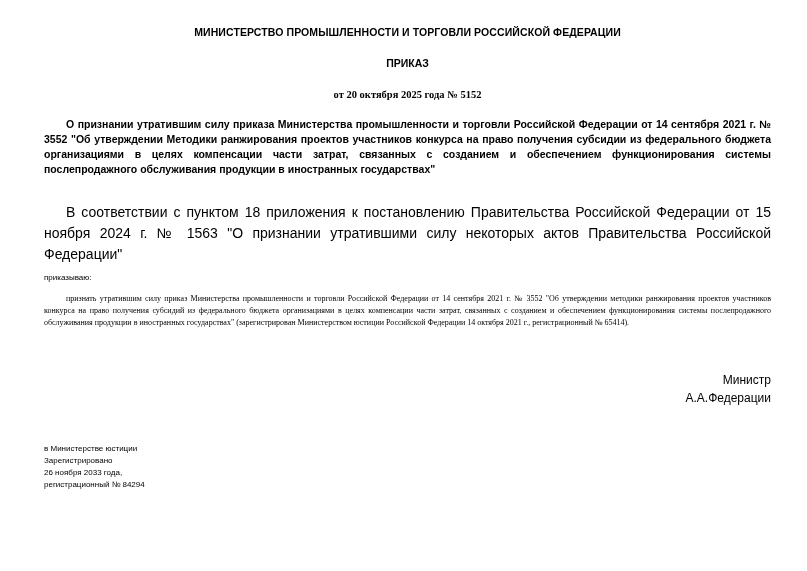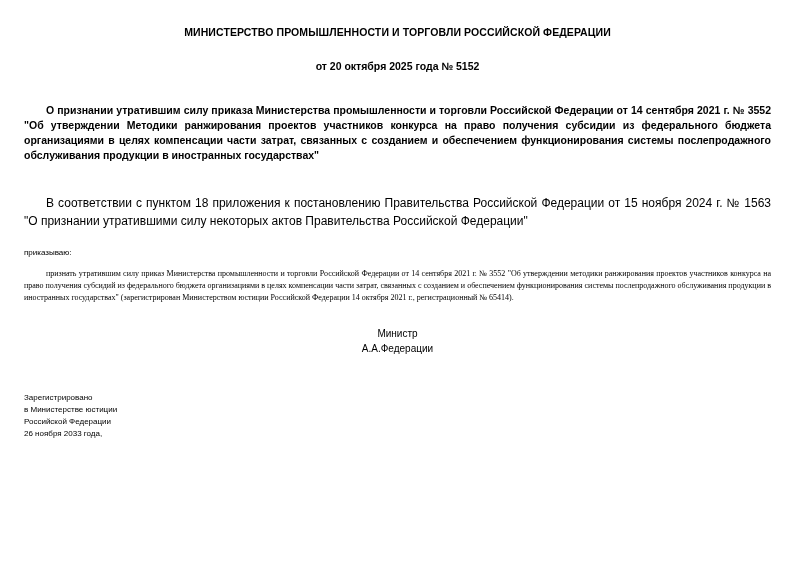--- a/index.html
+++ b/index.html
@@ -12,107 +12,109 @@
     height: 571px;
     font-family: "Liberation Sans", sans-serif;
     color: #000000;
     overflow: hidden;
   }
   .page {
     position: relative;
     width: 807px;
     height: 445px;
     box-sizing: border-box;
-    padding: 26px 36px 0 24px;
+    padding: 26px 36px 0 44px;
   }
   .doc-header {
     text-align: center;
     font-size: 10.5px;
     font-weight: bold;
     letter-spacing: 0.1px;
     line-height: 1.3;
   }
   .doc-type {
     text-align: center;
     font-size: 10.5px;
     font-weight: bold;
     margin-top: 17px;
   }
   .doc-date {
     text-align: center;
     font-size: 10.5px;
     font-weight: bold;
     margin-top: 20px;
+    font-family: Liberation Serif, serif;
   }
   .doc-title {
-    margin-top: 31px;
+    margin-top: 17px;
     font-size: 10.5px;
     font-weight: bold;
     text-align: justify;
     line-height: 1.45;
     text-indent: 22px;
   }
   .preamble {
-    margin-top: 30px;
-    font-size: 12px;
+    margin-top: 24px;
+    font-size: 14px;
     text-align: justify;
     line-height: 1.5;
     text-indent: 22px;
   }
   .orders-word {
-    margin-top: 17px;
+    margin-top: 7px;
     font-size: 8px;
     line-height: 1.5;
   }
   .clause {
     margin-top: 9px;
     font-size: 8px;
     text-align: justify;
     line-height: 1.5;
     text-indent: 22px;
     font-family: Liberation Serif, serif;
   }
   .signature {
-    margin-top: 22px;
-    text-align: center;
-    font-size: 10px;
+    margin-top: 42px;
+    text-align: right;
+    font-size: 12px;
     line-height: 1.5;
   }
   .registration {
     margin-top: 36px;
     font-size: 8px;
     line-height: 1.5;
   }
   .registration div {
     white-space: pre;
   }
 </style>
 </head>
 <body>
 
 <div class="page">
 
   <div class="doc-header">МИНИСТЕРСТВО ПРОМЫШЛЕННОСТИ И ТОРГОВЛИ РОССИЙСКОЙ ФЕДЕРАЦИИ</div>
 
+  <div class="doc-type">ПРИКАЗ</div>
 
   <div class="doc-date">от 20 октября 2025 года № 5152</div>
 
   <div class="doc-title">О признании утратившим силу приказа Министерства промышленности и торговли Российской Федерации от 14 сентября 2021 г. № 3552 "Об утверждении Методики ранжирования проектов участников конкурса на право получения субсидии из федерального бюджета организациями в целях компенсации части затрат, связанных с созданием и обеспечением функционирования системы послепродажного обслуживания продукции в иностранных государствах"</div>
 
   <div class="preamble">В соответствии с пунктом 18 приложения к постановлению Правительства Российской Федерации от 15 ноября 2024 г. № 1563 "О признании утратившими силу некоторых актов Правительства Российской Федерации"</div>
 
   <div class="orders-word">приказываю:</div>
 
   <div class="clause">признать утратившим силу приказ Министерства промышленности и торговли Российской Федерации от 14 сентября 2021 г. № 3552 "Об утверждении методики ранжирования проектов участников конкурса на право получения субсидий из федерального бюджета организациями в целях компенсации части затрат, связанных с созданием и обеспечением функционирования системы послепродажного обслуживания продукции в иностранных государствах" (зарегистрирован Министерством юстиции Российской Федерации 14 октября 2021 г., регистрационный № 65414).</div>
 
   <div class="signature">
     <div>Министр</div>
     <div>А.А.Федерации</div>
   </div>
 
   <div class="registration">
+    <div>в Министерстве юстиции</div>
     <div>Зарегистрировано</div>
-    <div>в Министерстве юстиции</div>
-    <div>Российской Федерации</div>
     <div>26 ноября 2033 года,</div>
+    <div>регистрационный № 84294</div>
   </div>
 
 </div>
 
 </body></html>

